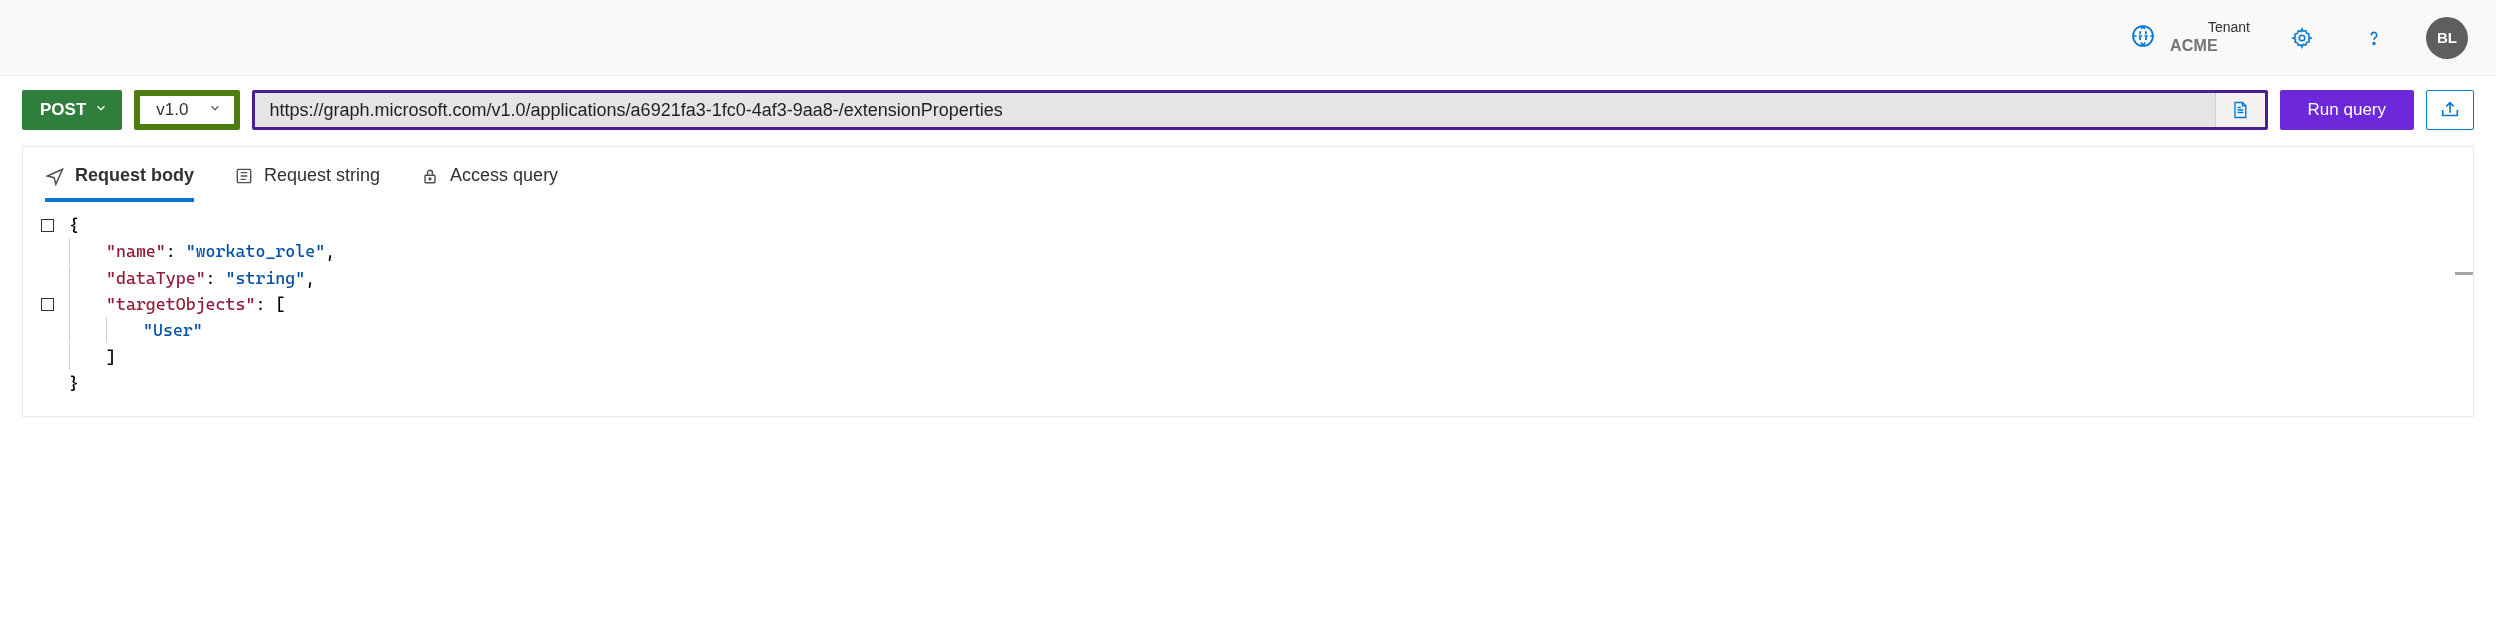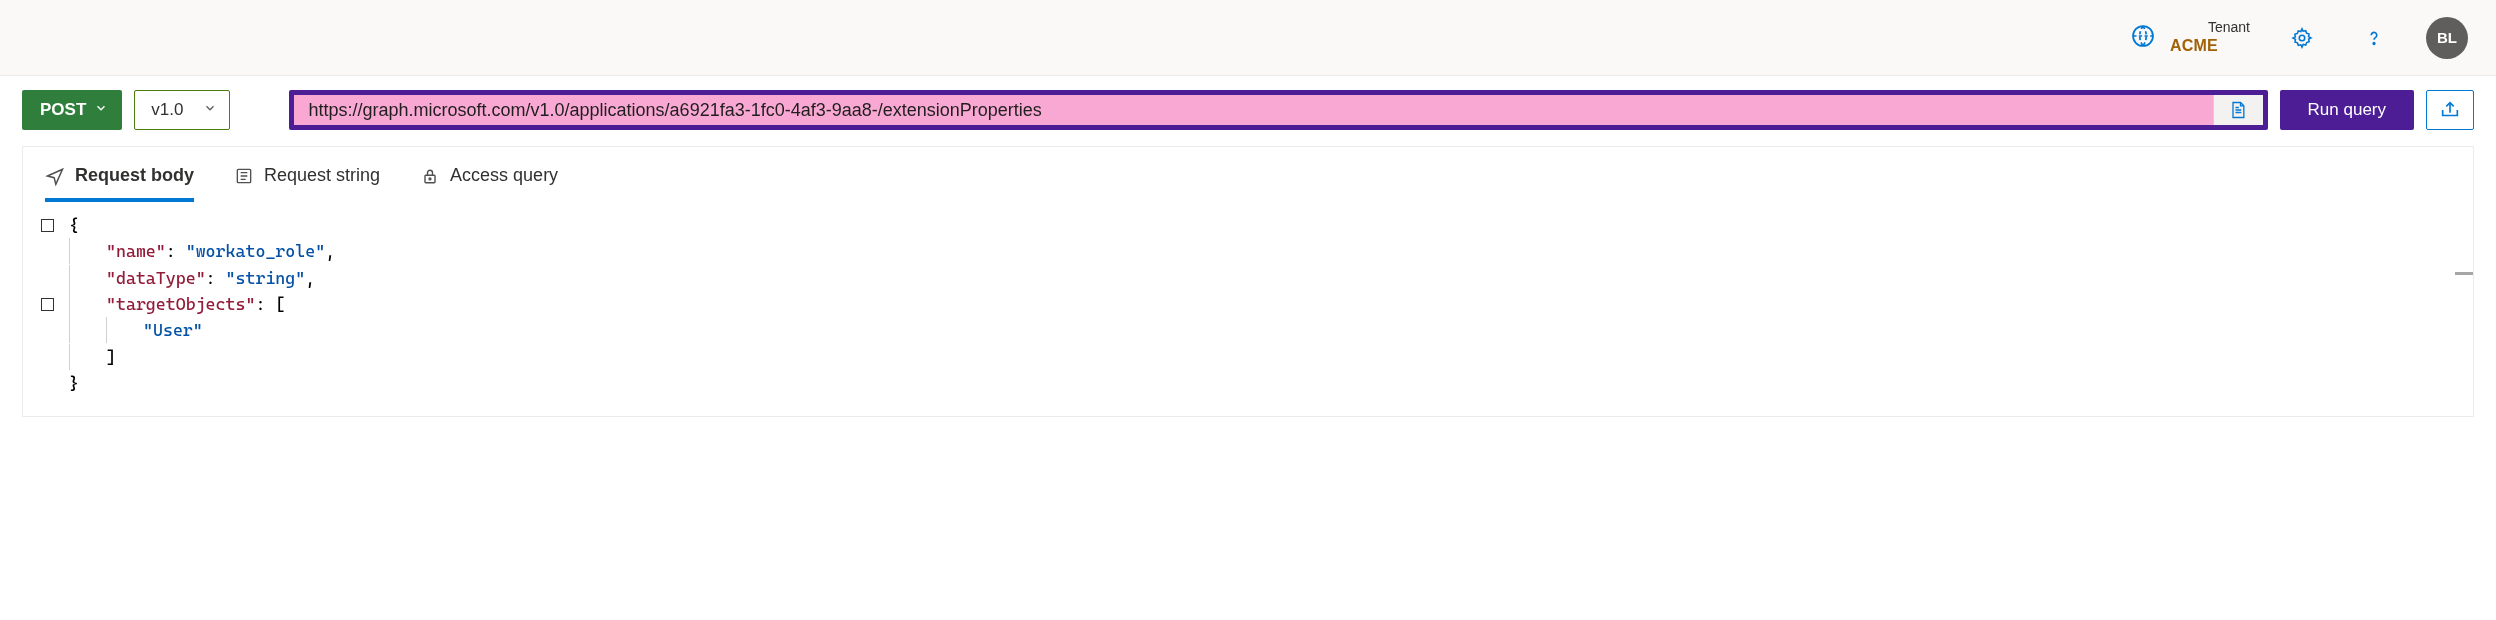--- a/index.html
+++ b/index.html
@@ -13,21 +13,21 @@
       display: flex;
       align-items: center;
       justify-content: flex-end;
       padding: 0 28px;
       gap: 32px;
     }
     .tenant-block { display: flex; align-items: center; gap: 14px; }
     .tenant-icon svg { width: 26px; height: 26px; color: #0078d4; }
     .tenant-text { line-height: 1.3; }
     .tenant-label { font-size: 14px; color: #323130; margin-left: 38px; }
-    .tenant-name { font-size: 16px; font-weight: 600; color: #a16207; letter-spacing: 0.2px; }
+    .tenant-name { font-size: 16px; font-weight: 600; color: #737373; letter-spacing: 0.2px; }
     .hdr-icon { display: flex; align-items: center; justify-content: center; width: 40px; height: 40px; color: #0078d4; cursor: pointer; }
     .hdr-icon svg { width: 22px; height: 22px; }
     .avatar {
       width: 42px; height: 42px; border-radius: 50%;
       background: #605e5c;
       color: #fff;
       display: flex; align-items: center; justify-content: center;
       font-weight: 700; font-size: 15px;
       cursor: pointer;
     }
@@ -46,54 +46,53 @@
       background: #307e3c;
       color: #fff;
       font-weight: 600;
       font-size: 17px;
       padding: 0 14px 0 18px;
       gap: 8px;
     }
     .method-select .chev { opacity: 0.95; }
     .version-select {
       background: #fff;
-      border: 1px solid #4d7c0f;
+      border: 6px solid #4d7c0f;
       font-size: 17px;
       padding: 0 12px 0 16px;
       gap: 20px;
     }
     .url-input-wrap {
       flex: 1;
       display: flex;
-      border: 5px solid #4c1d95;
+      border: 3px solid #4c1d95;
       border-radius: 2px;
       height: 40px;
-      background: #f9a8d4;
-      margin-left: 47px;
+      background: #e5e5e5;
     }
     .url-input {
       flex: 1;
       border: none;
       padding: 0 14px;
       font-size: 18px;
       outline: none;
       color: #201f1e;
       background: transparent;
     }
     .url-doc-btn {
       width: 50px;
       display: flex; align-items: center; justify-content: center;
       border-left: 1px solid #d2d0ce;
       background: #f3f2f1;
       color: #0078d4;
       cursor: pointer;
     }
     .url-doc-btn svg { width: 20px; height: 22px; }
     .run-btn {
-      background: #4c1d95;
+      background: #6d28d9;
       color: #fff;
       border: none;
       padding: 0 28px;
       font-size: 17px;
       height: 40px;
       border-radius: 2px;
       cursor: pointer;
     }
     .share-btn {
       width: 48px;

